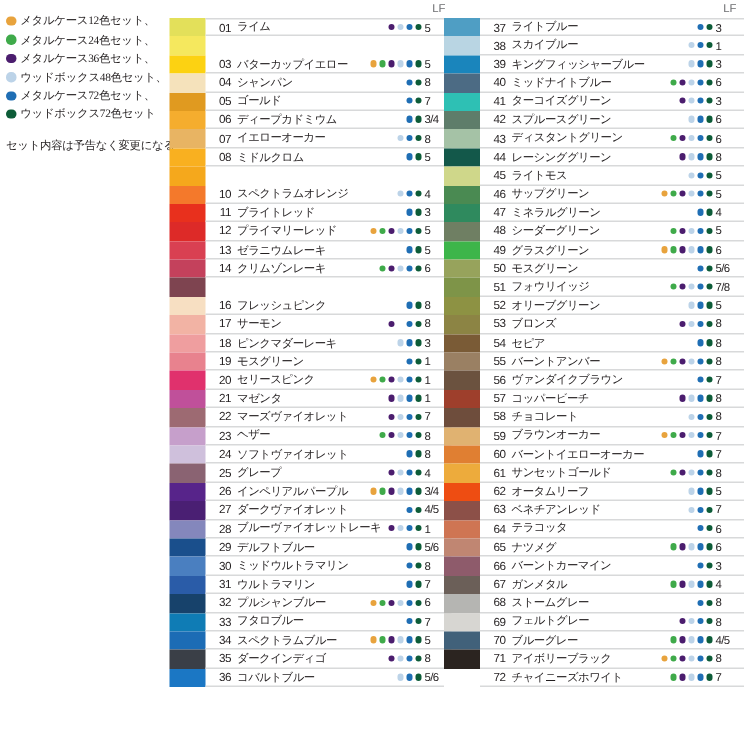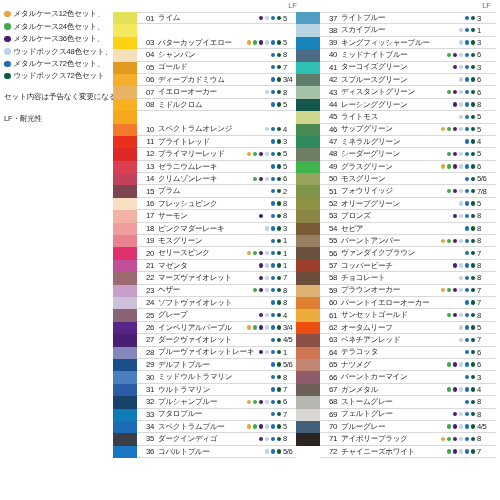--- a/index.html
+++ b/index.html
@@ -9,21 +9,21 @@
     color:#231f20;overflow:hidden;
   }
   .page{position:relative;width:500px;height:500px;}
 
   
   .legend{position:absolute;left:4px;top:8px;width:118px;}
   .legend-row{display:flex;align-items:center;height:12.4px;}
   .legend-dot{
     width:6.5px;height:6.5px;border-radius:50%;flex:0 0 auto;margin-right:3px;
   }
-  .legend-label{font-size:7.6px;letter-spacing:-0.2px;white-space:nowrap;line-height:1;}
+  .legend-label{font-size:7.6px;letter-spacing:-0.2px;white-space:nowrap;line-height:1;font-family:Liberation Serif, serif;}
   .legend-note{margin-top:9px;font-size:7.6px;line-height:12.4px;letter-spacing:-0.2px;}
   .legend-lf{margin-top:10px;font-size:7.6px;letter-spacing:-0.2px;}
 
   
   .col{position:absolute;top:0;}
   .col-left{left:113px;width:188px;}
   .col-right{left:296px;width:200px;}
 
   .lf-head{
     font-size:7.6px;color:#6d6e71;text-align:right;
@@ -90,21 +90,20 @@
           <span class="legend-label">メタルケース72色セット、</span>
         </div>
         <div class="legend-row">
           <span class="legend-dot" style="background: rgb(13, 92, 56);"></span>
           <span class="legend-label">ウッドボックス72色セット</span>
         </div>
       </div>
     <div class="legend-note">
       <div>セット内容は予告なく変更になる</div>
     </div>
-    <div class="legend-lf">LF・耐光性</div>
   </div>
 
   <div class="col col-left">
     <div class="lf-head">LF</div>
     <div id="col0">
         <div class="row">
           <div class="swatch" style="background: rgb(227, 224, 90);"></div>
           <div class="rowbody">
             <div class="num">01</div>
             <div class="nm">ライム</div>
@@ -296,33 +295,20 @@
               <span class="d" style="background: rgb(75, 29, 110);"></span>
               <span class="d" style="background: rgb(188, 211, 232);"></span>
               <span class="d" style="background: rgb(31, 110, 180);"></span>
               <span class="d" style="background: rgb(13, 92, 56);"></span>
             </div>
             <div class="lf">6</div>
           </div>
         </div>
         <div class="row">
           <div class="swatch" style="background: rgb(126, 68, 80);"></div>
-          <div class="rowbody">
-            <div class="num">15</div>
-            <div class="nm">プラム</div>
-            <div class="dots">
-              <span class="d off"></span>
-              <span class="d off"></span>
-              <span class="d off"></span>
-              <span class="d off"></span>
-              <span class="d" style="background: rgb(31, 110, 180);"></span>
-              <span class="d" style="background: rgb(13, 92, 56);"></span>
-            </div>
-            <div class="lf">2</div>
-          </div>
         </div>
         <div class="row">
           <div class="swatch" style="background: rgb(247, 223, 194);"></div>
           <div class="rowbody">
             <div class="num">16</div>
             <div class="nm">フレッシュピンク</div>
             <div class="dots">
               <span class="d off"></span>
               <span class="d off"></span>
               <span class="d off"></span>

